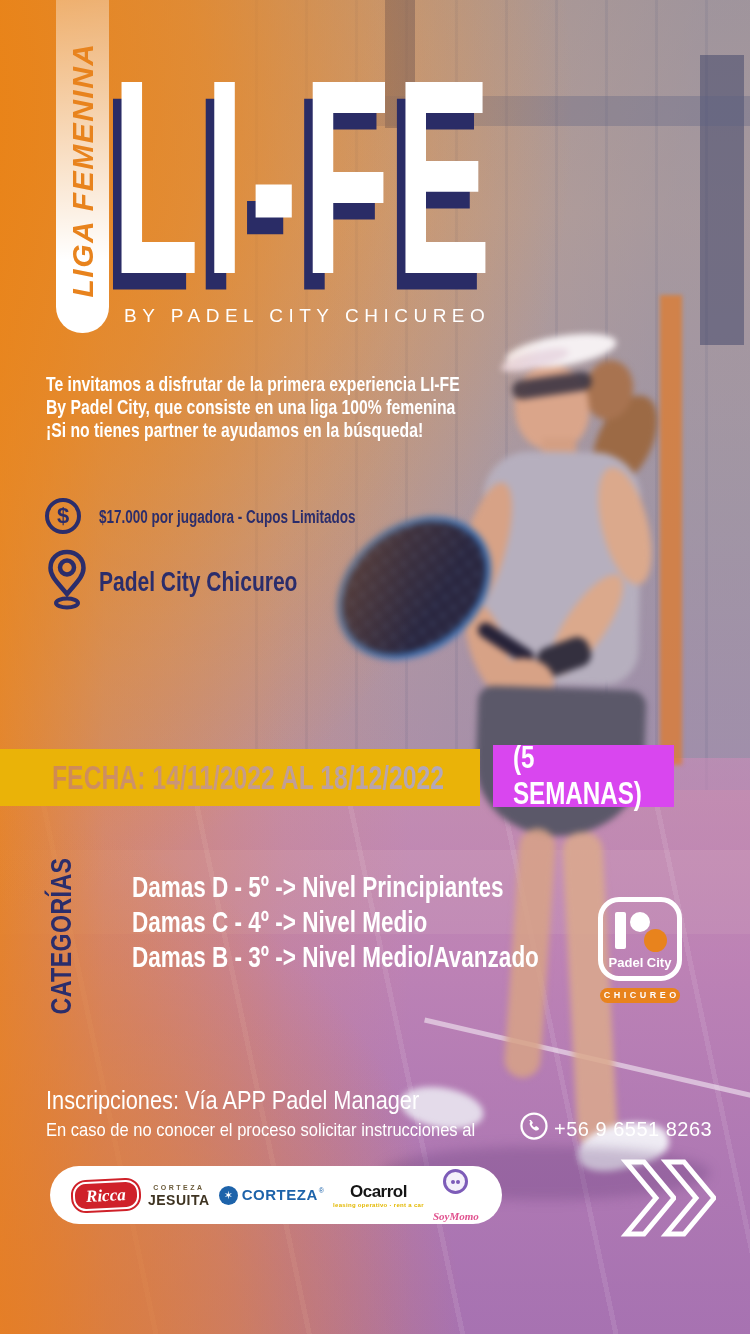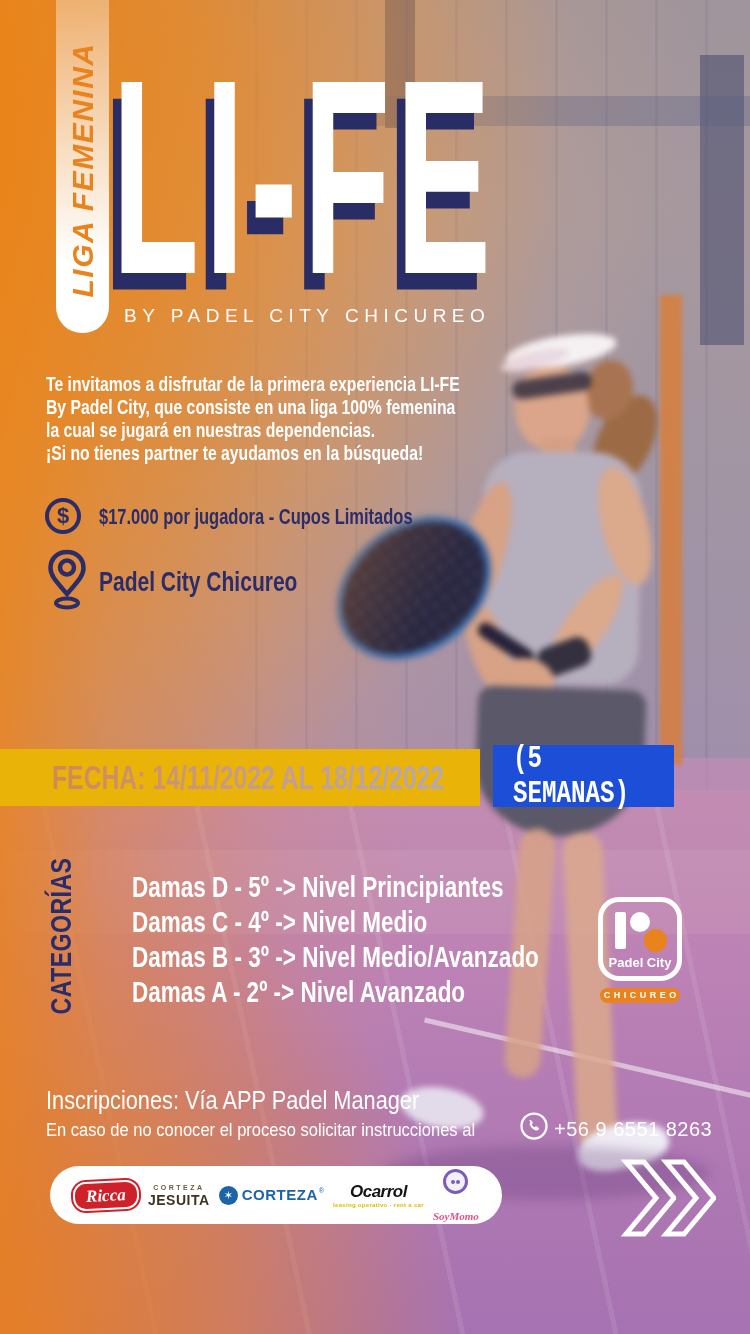--- a/index.html
+++ b/index.html
@@ -45,29 +45,29 @@
   #title{left:112px;top:38px;font-weight:700;font-size:150px;letter-spacing:6px;line-height:1;
     color:#fff;transform:scale(0.95,1.85);transform-origin:0 0;text-shadow:-9px 9px 0 #2a2c66;white-space:nowrap;}
   #subtitle{left:124px;top:305px;font-size:19px;letter-spacing:5.5px;color:#fff;font-weight:400;white-space:nowrap;}
 
   #intro{left:46px;top:372px;color:#fff;font-weight:700;}
   #intro .line{height:23px;line-height:23px;font-size:21px;}
 
   .detail-row{color:#2b2d6b;font-weight:700;}
   #price-icon{left:45px;top:498px;width:36px;height:36px;border:4px solid #2b2d6b;border-radius:50%;
     display:flex;align-items:center;justify-content:center;font-size:22px;font-weight:700;color:#2b2d6b;}
-  #price-text{left:99px;top:501px;font-size:22px;line-height:32px;}
+  #price-text{left:99px;top:501px;font-size:18px;line-height:32px;}
   #venue-icon{left:47px;top:548px;}
   #venue-text{left:99px;top:566px;font-size:28px;line-height:32px;}
 
   #date-band{left:0;top:749px;width:480px;height:57px;background:#eab308;display:flex;align-items:center;padding-left:52px;}
   #date-band .txt{font-size:33px;font-weight:700;
     background:linear-gradient(90deg,#d08a52 0%, #c79a87 45%, #b2a8bd 100%);
     -webkit-background-clip:text;background-clip:text;color:transparent;}
-  #weeks-box{left:493px;top:745px;width:181px;height:62px;background:#1d4ed8;display:flex;align-items:center;justify-content:center;font-family:Liberation Mono, monospace;}
+  #weeks-box{left:493px;top:745px;width:181px;height:62px;background:#d946ef;display:flex;align-items:center;justify-content:center;}
   #weeks-box .txt{font-size:31px;font-weight:700;color:#fff;transform:scaleX(0.78);transform-origin:50% 50%;}
 
   #cat-label-wrap{left:38px;top:870px;width:46px;height:132px;}
   #cat-label-wrap span{position:absolute;left:50%;top:50%;white-space:nowrap;
     transform:translate(-50%,-50%) rotate(-90deg) scaleX(0.8);
     font-size:29px;font-weight:700;color:#2b2d6b;letter-spacing:0.5px;}
   #cat-list{left:88px;top:869px;color:#fff;font-weight:700;margin-left:44px;}
   #cat-list .cat-item{height:35px;line-height:35px;font-size:30px;}
 
   #club-logo{left:597px;top:897px;width:86px;text-align:center;}
@@ -90,21 +90,21 @@
   #sp-ricca span{display:inline-block;background:#cf2129;color:#fff;font-family:"Liberation Serif",serif;
     font-style:italic;font-weight:700;font-size:17px;padding:4px 11px;border-radius:13px;
     border:2px solid #fff;box-shadow:0 0 0 2px #cf2129;transform:rotate(-3deg);}
   #sp-jesuita .top{font-size:7px;letter-spacing:2.5px;color:#6b5b3a;font-weight:700;margin-bottom:2px;}
   #sp-jesuita .main{font-size:14px;font-weight:700;color:#3f3422;letter-spacing:0.5px;}
   #sp-takeya{flex-direction:row;gap:4px;}
   #sp-takeya .mark{width:19px;height:19px;border-radius:50%;background:#1d63aa;color:#fff;
     display:flex;align-items:center;justify-content:center;font-size:11px;}
   #sp-takeya .main{font-size:15px;font-weight:700;color:#1d63aa;letter-spacing:0.5px;}
   #sp-takeya .reg{font-size:7px;color:#1d63aa;vertical-align:top;margin-left:1px;}
-  #sp-ocarrol .main{font-size:17px;font-weight:700;font-style:italic;color:#151515;letter-spacing:-0.5px;}
+  #sp-ocarrol .main{font-size:17px;font-weight:700;color:#151515;letter-spacing:-0.5px;}
   #sp-ocarrol .tag{font-size:6px;color:#e3b800;font-weight:700;margin-top:2px;letter-spacing:0.3px;}
   #sp-soymomo .face{width:25px;height:25px;border-radius:50%;background:#f4f0fa;border:3px solid #7d5cb8;position:relative;}
   #sp-soymomo .face i{position:absolute;top:8px;width:4px;height:4px;border-radius:50%;background:#7d5cb8;}
   #sp-soymomo .face i.l{left:5px;} #sp-soymomo .face i.r{right:5px;}
   #sp-soymomo .main{font-family:"Liberation Serif",serif;font-style:italic;font-weight:700;font-size:11px;color:#e0518e;margin-top:17px;}
 
   #chevrons{left:620px;top:1156px;display:flex;}
   #chevrons svg + svg{margin-left:-16px;}
 </style>
 </head>
@@ -151,21 +151,20 @@
   <div class="abs z" id="ribbon">
     <span>LIGA FEMENINA</span>
   </div>
 
   <div class="abs z" id="title">LI-FE</div>
   <div class="abs z" id="subtitle">BY PADEL CITY CHICUREO</div>
 
   <div class="abs z" id="intro">
     <div class="line"><span class="cond">Te invitamos a disfrutar de la primera experiencia LI-FE</span></div>
     <div class="line"><span class="cond">By Padel City, que consiste en una liga 100% femenina</span></div>
-    <div class="line"><span class="cond">la cual se jugará en nuestras dependencias.</span></div>
     <div class="line"><span class="cond">¡Si no tienes partner te ayudamos en la búsqueda!</span></div>
   </div>
 
   <div class="abs z" id="price-icon">
     <span>$</span>
   </div>
   <div class="abs z detail-row" id="price-text">
     <span class="cond">$17.000 por jugadora - Cupos Limitados</span>
   </div>
 
@@ -187,21 +186,20 @@
     <span class="txt">(5 SEMANAS)</span>
   </div>
 
   <div class="abs z" id="cat-label-wrap">
     <span>CATEGORÍAS</span>
   </div>
   <div class="abs z" id="cat-list">
     <div class="cat-item"><span class="cond">Damas D - 5º -&gt; Nivel Principiantes</span></div>
     <div class="cat-item"><span class="cond">Damas C - 4º -&gt; Nivel Medio</span></div>
     <div class="cat-item"><span class="cond">Damas B - 3º -&gt; Nivel Medio/Avanzado</span></div>
-    <div class="cat-item"><span class="cond">Damas A - 2º -&gt; Nivel Avanzado</span></div>
   </div>
 
   <div class="abs z" id="club-logo">
     <div id="pc-square">
       <div id="pc-bar"></div>
       <div id="pc-dot-white"></div>
       <div id="pc-dot-orange"></div>
       <div id="pc-name">Padel City</div>
     </div>
     <div id="pc-tag">CHICUREO</div>

